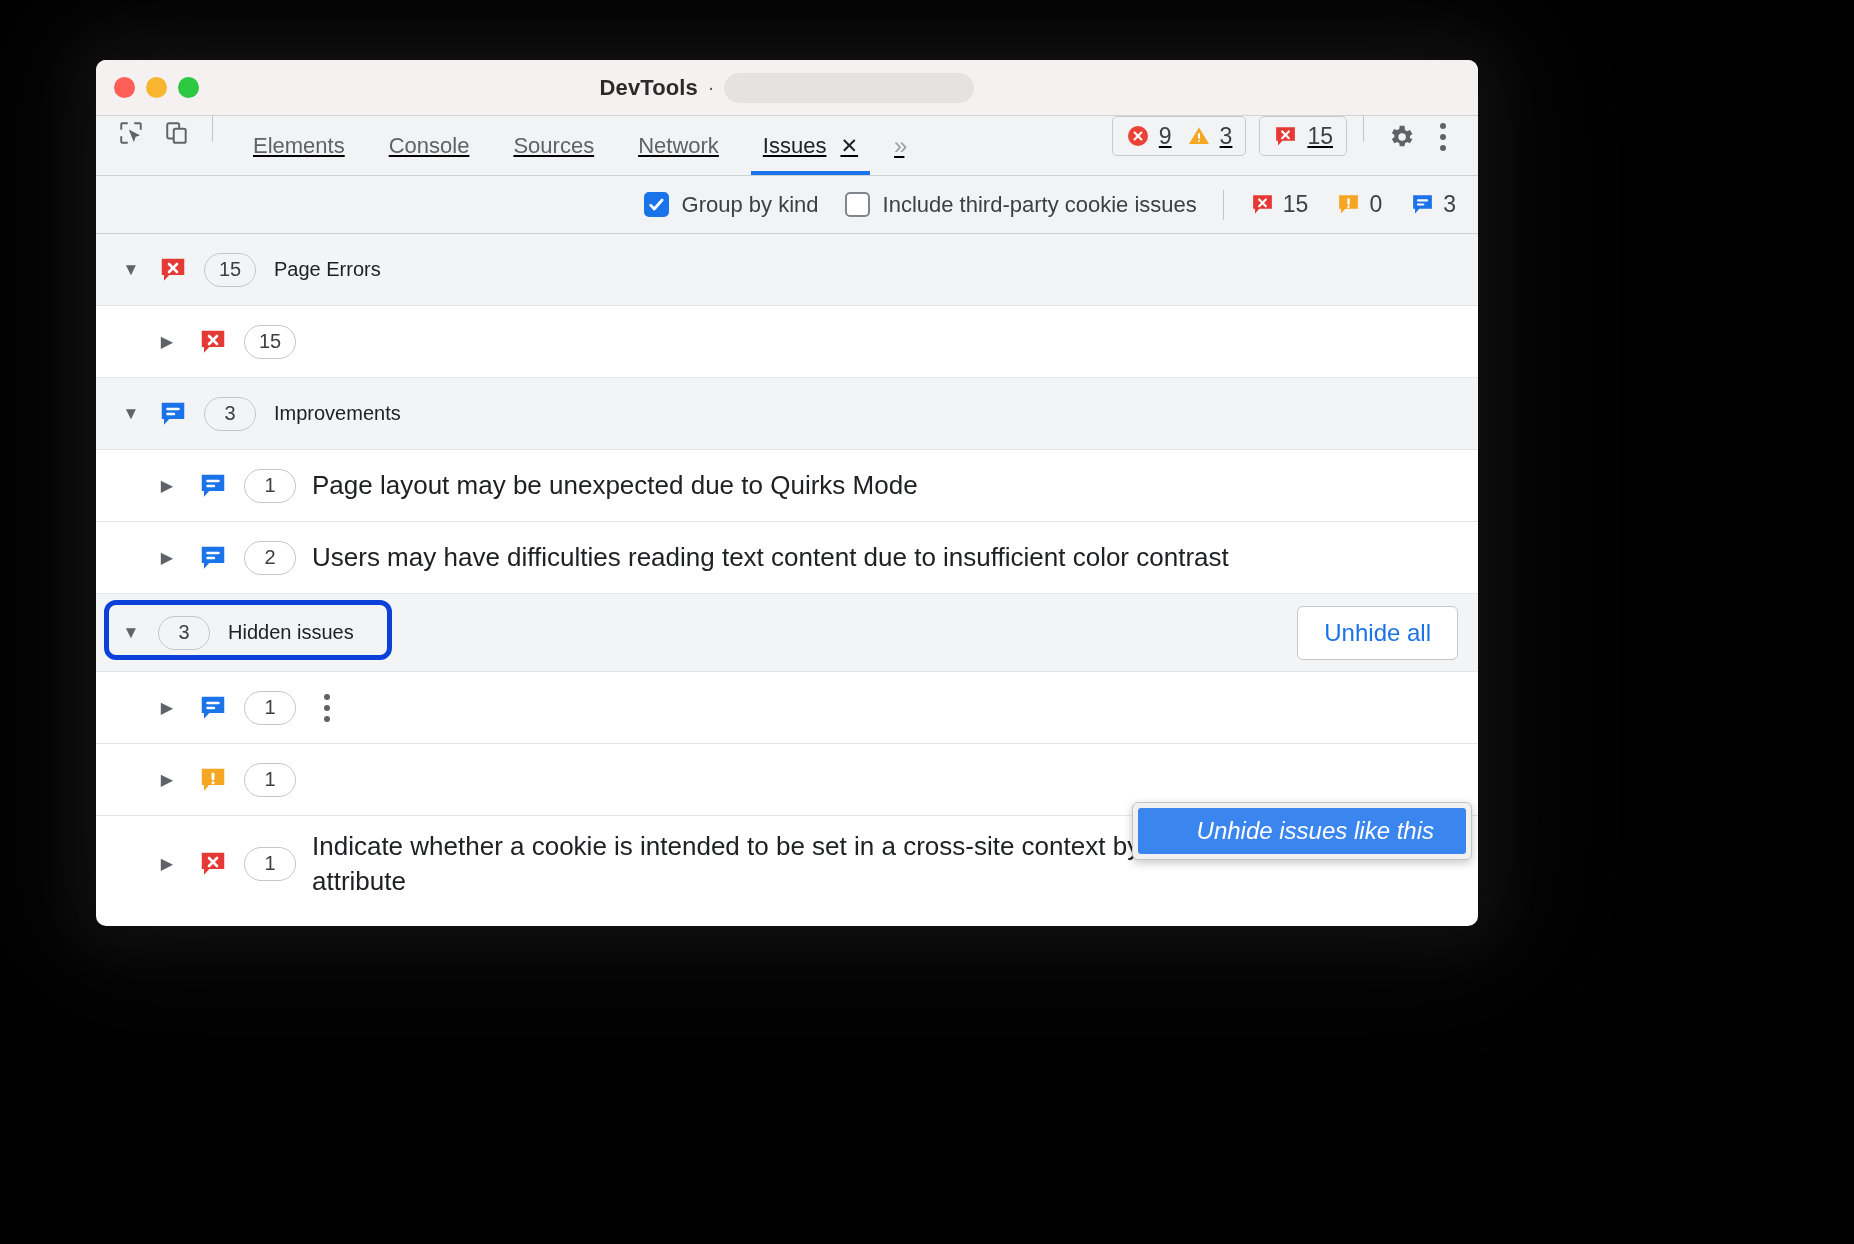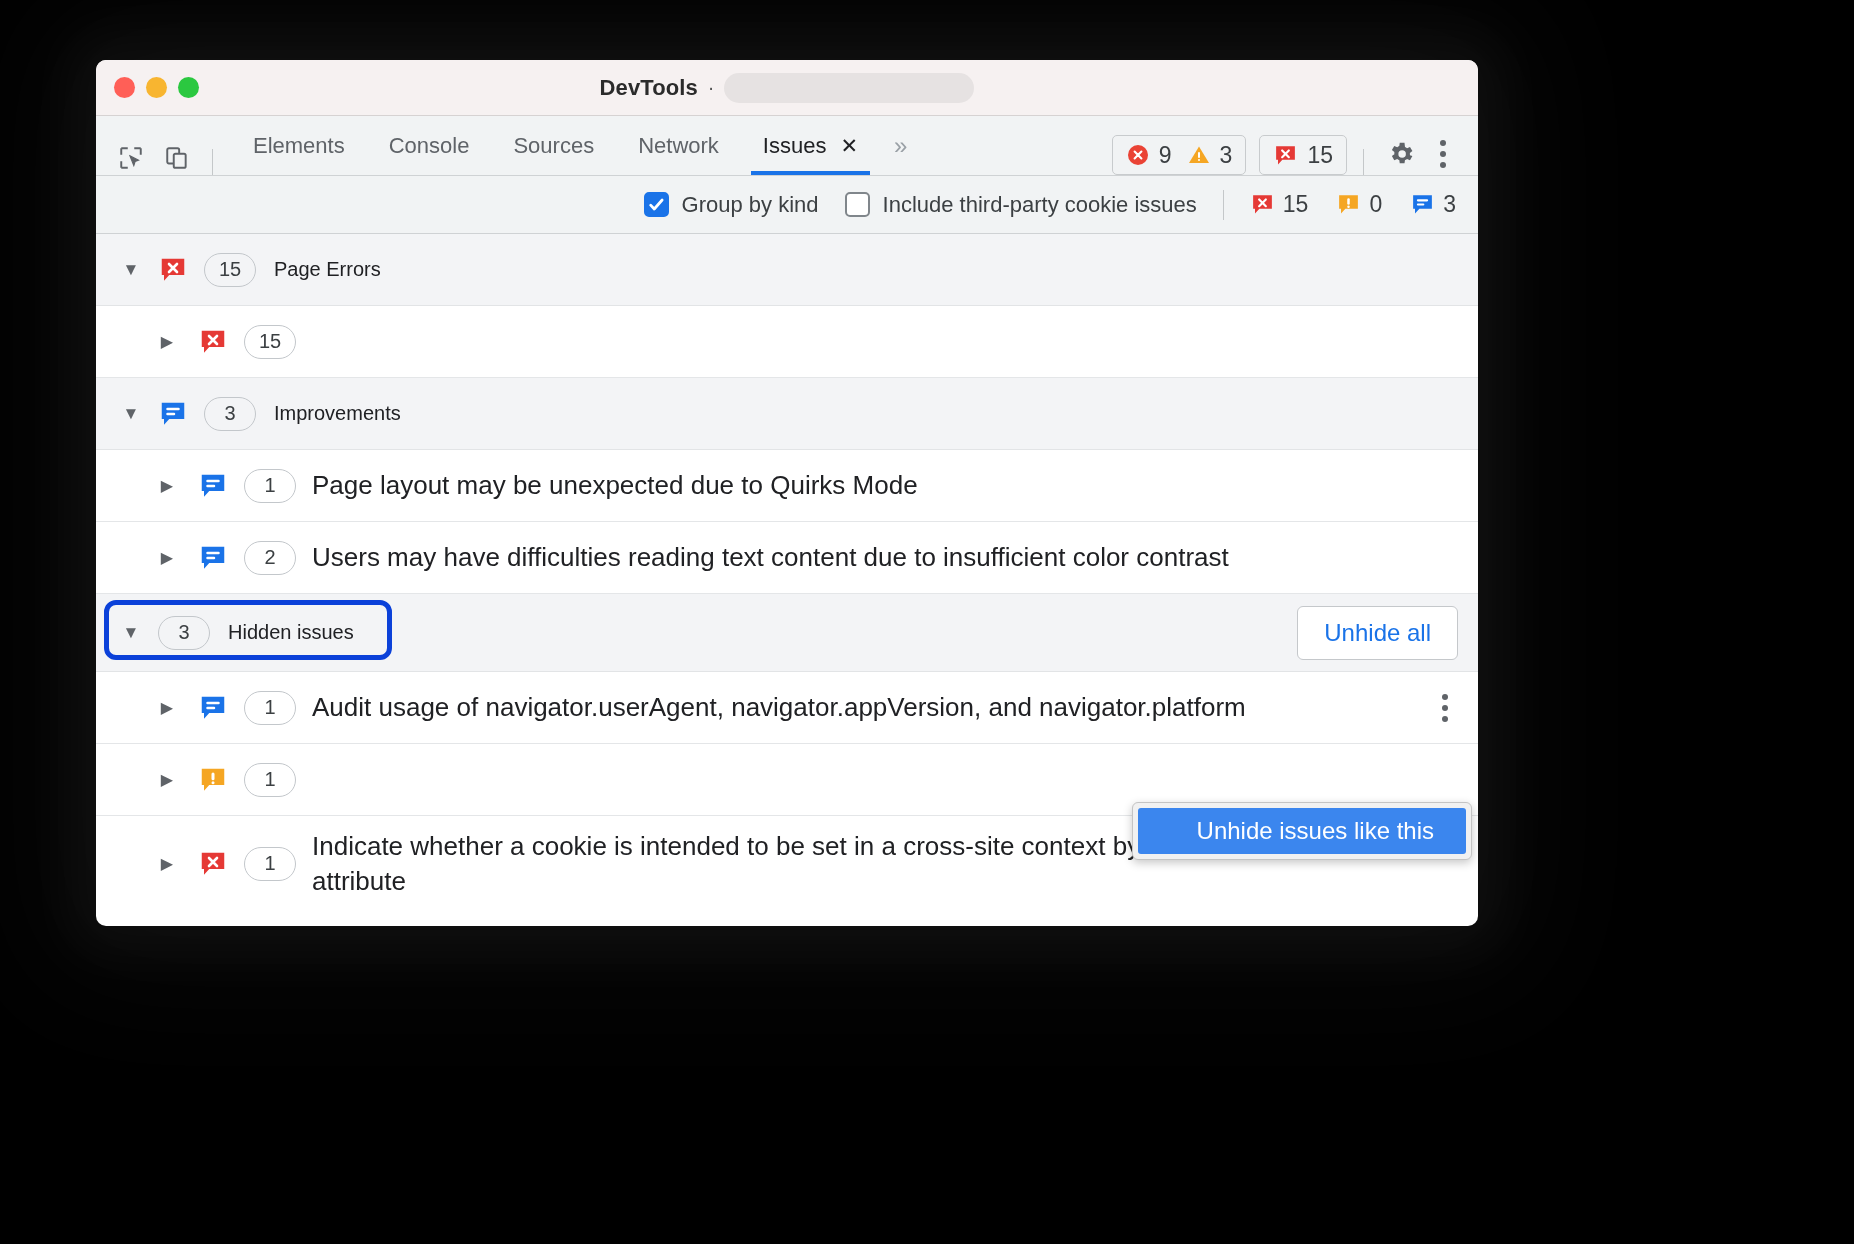--- a/index.html
+++ b/index.html
@@ -56,23 +56,24 @@
     width: 250px; height: 30px;
     background: #e6e2e2; border-radius: 15px;
   }
 
   
   .tabstrip {
     height: 60px;
     background: #f1f3f4;
     border-bottom: 1px solid #cfd2d4;
     display: flex;
-    align-items: flex-end;
+    align-items: flex-start;
     padding: 0 14px 0 18px;
     position: relative;
+    text-decoration: underline;
   }
   .tool-ico {
     width: 34px; height: 34px;
     display: flex; align-items: center; justify-content: center;
     color: #5f6368;
     cursor: pointer;
   }
   .tool-ico + .tool-ico { margin-left: 12px; }
   .vsep { width: 1px; height: 26px; background: #c4c7c9; margin: 0 18px; }
   .tabs { display: flex; align-items: center; height: 100%; }
@@ -212,20 +213,21 @@
   .ctxmenu {
     position: absolute;
     left: 1036px; top: 742px;
     width: 340px;
     background: #f1f1f1;
     border: 1px solid #c4c4c4;
     border-radius: 6px;
     box-shadow: 0 3px 10px rgba(0,0,0,0.22);
     padding: 5px;
     z-index: 40;
+    font-style: italic;
   }
   .ctxmenu-item {
     height: 46px;
     background: #3b86ee;
     color: #fff;
     font-size: 24px;
     display: flex; align-items: center; justify-content: flex-end;
     padding-right: 32px;
     border-radius: 3px;
     cursor: pointer;
@@ -455,21 +457,20 @@
       <div class="issue-row">
         <span class="caret right">▶</span>
         <span class="issue-icon">
           <svg class="bub" width="30" height="30" viewBox="0 0 24 24">
             <path d="M3 3h18v13H9l-4.2 4.6V16H3z" fill="#1a73e8"></path>
             <rect x="6.6" y="7" width="10.8" height="2" rx="1" fill="#fff"></rect>
             <rect x="6.6" y="11" width="7.2" height="2" rx="1" fill="#fff"></rect>
           </svg>
         </span>
         <span class="pill">1</span>
-        <span class="issue-text">Audit usage of navigator.userAgent, navigator.appVersion, and navigator.platform</span>
         <span class="row-kebab">
             <i></i>
             <i></i>
             <i></i>
           </span>
       </div>
 
       <div class="issue-row">
         <span class="caret right">▶</span>
         <span class="issue-icon">

